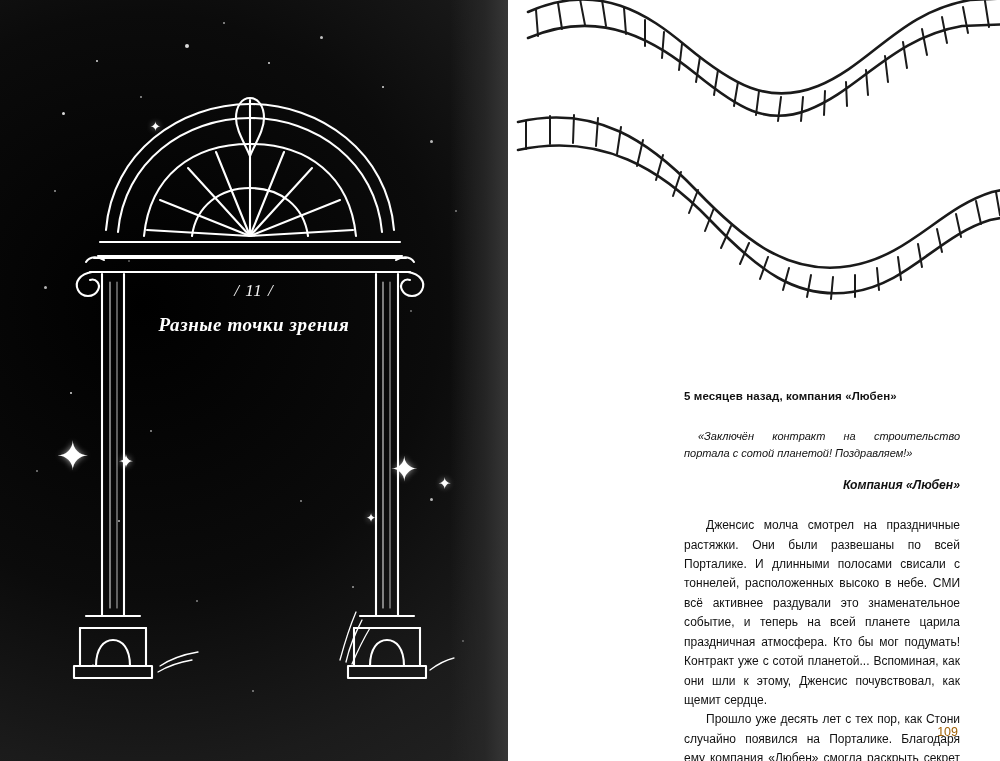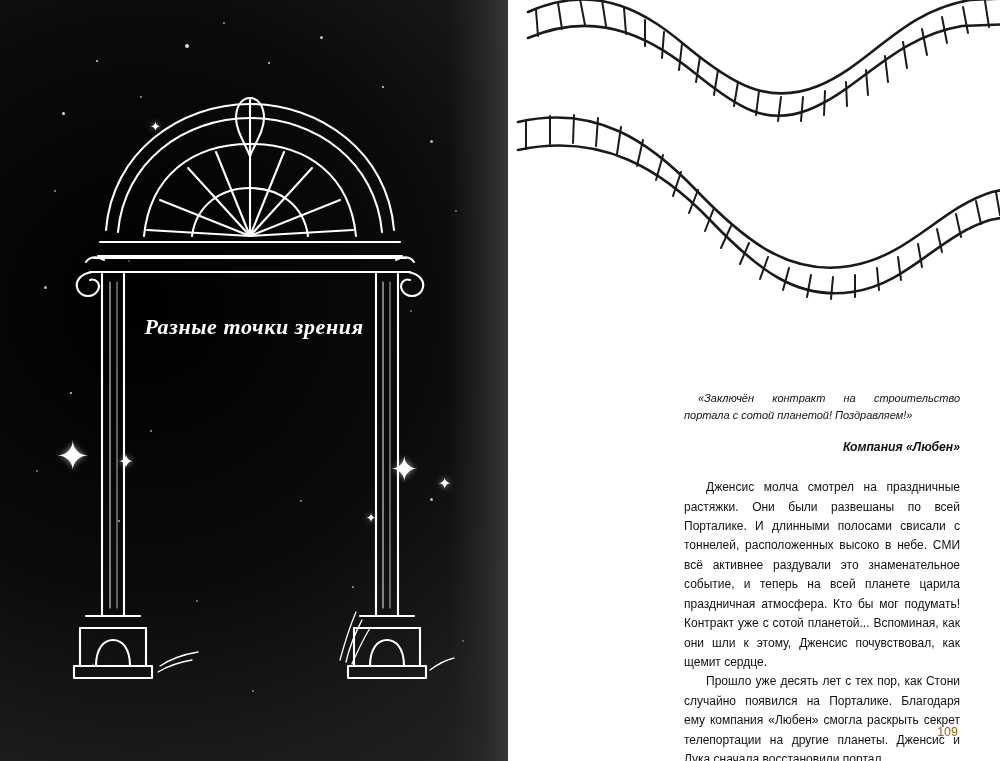--- a/index.html
+++ b/index.html
@@ -68,21 +68,21 @@
   }
   #chapter-title {
     position: absolute;
     left: 0; right: 0;
     top: 314px;
     text-align: center;
     color: #ffffff;
     font-family: "Liberation Serif", serif;
     font-weight: bold;
     font-style: italic;
-    font-size: 22px;
+    font-size: 19px;
     letter-spacing: .6px;
   }
   #arch-svg { position: absolute; left: 40px; top: 60px; }
 
   
   #right-page {
     position: absolute;
     left: 508px; top: 0;
     width: 492px;
     height: 761px;
@@ -241,20 +241,21 @@
 
         <path d="M300 600 C306 578 310 566 316 552" stroke-width="1.3"></path>
         <path d="M306 602 C310 584 316 572 322 560" stroke-width="1.3"></path>
         <path d="M312 604 C318 590 324 578 330 568" stroke-width="1.3"></path>
         <path d="M118 612 C128 606 140 602 152 600" stroke-width="1.3"></path>
         <path d="M120 606 C132 598 146 594 158 592" stroke-width="1.3"></path>
         <path d="M390 610 C398 604 406 600 414 598" stroke-width="1.3"></path>
       </g>
     </svg>
 
+    <div id="chapter-number">/ 11 /</div>
     <div id="chapter-title">Разные точки зрения</div>
 
     <div class="inner-edge"></div>
   </div>
 
   <div id="right-page">
 
     <svg id="track-svg" width="500" height="360" viewBox="0 0 500 360">
       <defs>
         
@@ -315,20 +316,21 @@
         <line x1="398" y1="263" x2="401" y2="286"></line>
         <line x1="418" y1="250" x2="422" y2="273"></line>
         <line x1="437" y1="235" x2="442" y2="258"></line>
         <line x1="456" y1="220" x2="461" y2="243"></line>
         <line x1="476" y1="207" x2="481" y2="230"></line>
         <line x1="496" y1="198" x2="500" y2="221"></line>
       </g>
     </svg>
 
     <div id="right-text">
+      <p class="scene-head">5 месяцев назад, компания «Любен»</p>
       <p class="quote">«Заключён контракт на строительство портала с сотой планетой! Поздравляем!»</p>
       <p class="quote-attrib">Компания «Любен»</p>
       <p class="body-p">Дженсис молча смотрел на праздничные растяжки. Они были развешаны по всей Порталике. И длинными полосами свисали с тоннелей, расположенных высоко в небе. СМИ всё активнее раздували это знаменательное событие, и теперь на всей планете царила праздничная атмосфера. Кто бы мог подумать! Контракт уже с сотой планетой... Вспоминая, как они шли к этому, Дженсис почувствовал, как щемит сердце.</p>
       <p class="body-p">Прошло уже десять лет с тех пор, как Стони случайно появился на Порталике. Благодаря ему компания «Любен» смогла раскрыть секрет телепортации на другие планеты. Дженсис и Лука сначала восстановили портал,</p>
     </div>
 
     <div id="page-number">109</div>
   </div>
 
 </div>

